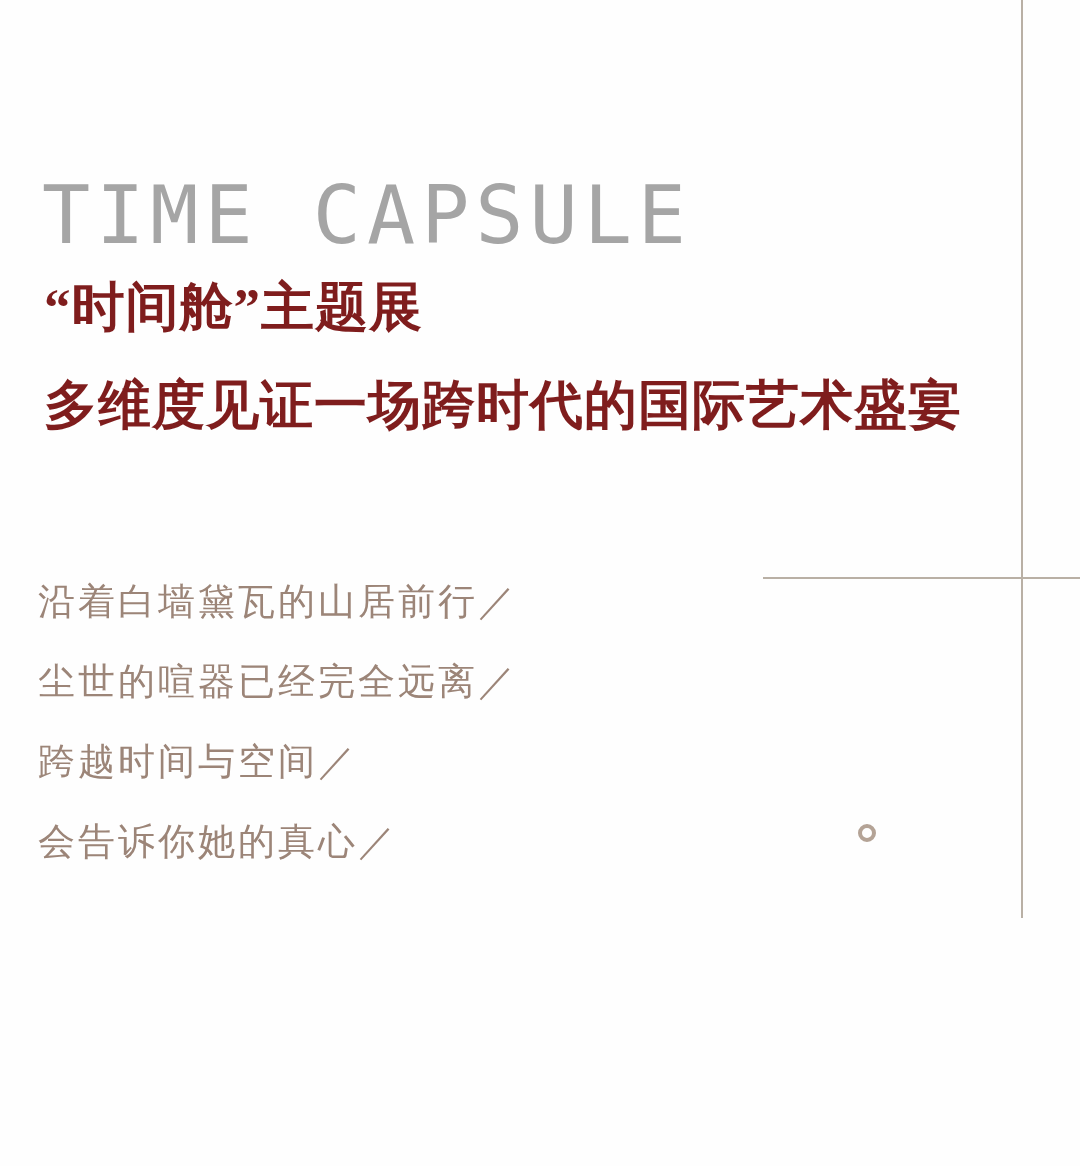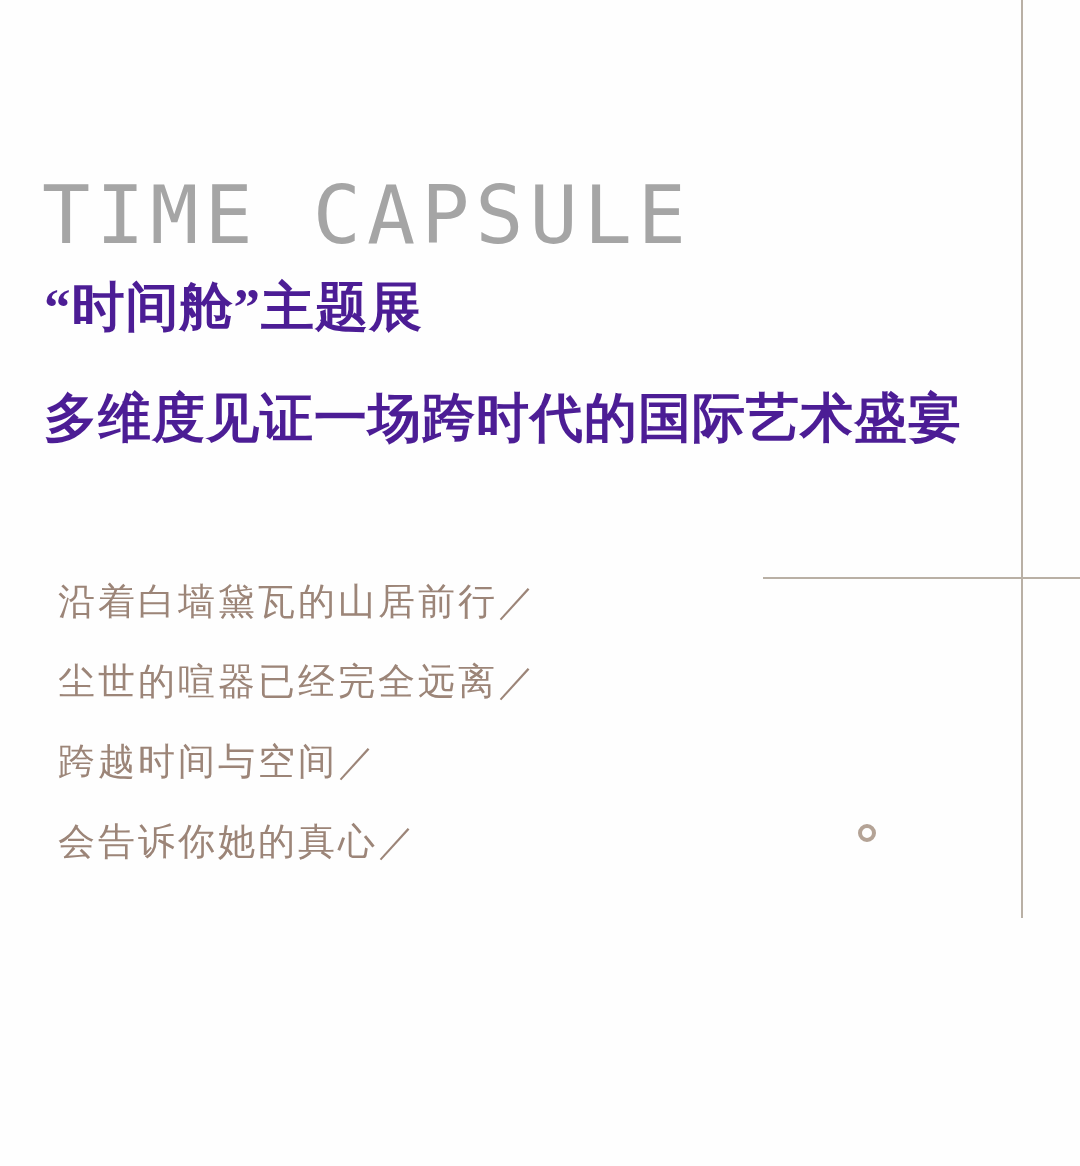--- a/index.html
+++ b/index.html
@@ -33,30 +33,30 @@
 
   
   .cn-title {
     position: absolute;
     left: 44px;
     font-family: "Liberation Serif", "DejaVu Serif", serif;
     font-weight: 600;
     font-size: 53px;
     line-height: 1.1;
     letter-spacing: 1px;
-    color: #4c1d95;
+    color: #7f1d1d;
     white-space: nowrap;
   }
   .cn-title.line1 { top: 278px; }
-  .cn-title.line2 { top: 389px; }
+  .cn-title.line2 { top: 376px; }
 
   
   .poem {
     position: absolute;
-    left: 58px;
+    left: 38px;
     top: 562px;
   }
   .poem-line {
     height: 80px;
     display: flex;
     align-items: center;
     font-family: "Liberation Serif", "DejaVu Serif", serif;
     font-size: 37px;
     letter-spacing: 3px;
     color: #9c8578;

